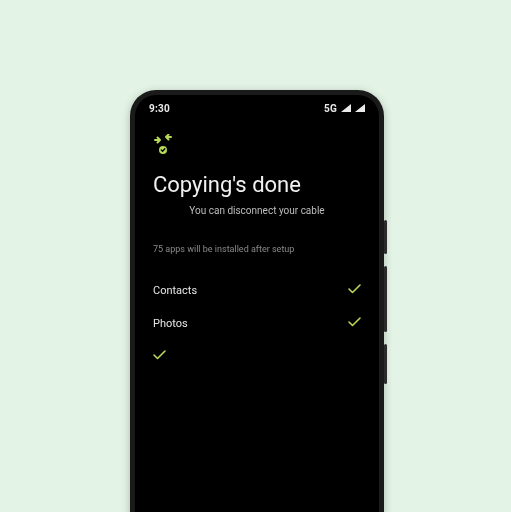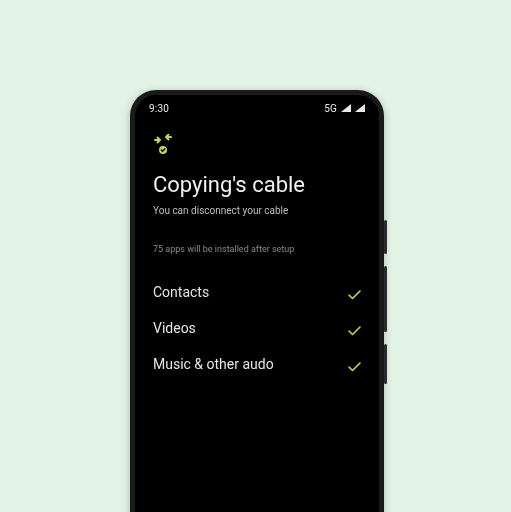--- a/index.html
+++ b/index.html
@@ -33,36 +33,36 @@
       background:#000;
       border-radius:21px;
       overflow:hidden;
       color:#e6e6e6;
       position:relative;
     }
     
     .status {
       display:flex; justify-content:space-between; align-items:center;
       padding:8px 14px 0 14px;
-      font-size:10px; font-weight:400; letter-spacing:.2px;
+      font-size:10px; font-weight:700; letter-spacing:.2px;
       color:#eaeaea;
     }
     .status-right { display:flex; align-items:center; gap:4px; }
     .sig { display:inline-block; }
     
     .content { padding:20px 18px 0 18px; }
     .hero-icon { margin-bottom:12px; }
     .title { font-size:22px; font-weight:400; color:#f1f1f1; margin-bottom:8px; }
-    .subtitle { font-size:10px; color:#bdbdbd; margin-bottom:28px; }
+    .subtitle { font-size:10px; color:#bdbdbd; margin-bottom:28px;text-align:center; }
     .section-head { font-size:12px; color:#eaeaea; margin-bottom:3px; }
     .section-desc { font-size:9px; color:#8a8a8a; margin-bottom:20px; }
     .row {
-      display:flex; justify-content:space-between; align-items:flex-end;
+      display:flex; justify-content:space-between; align-items:flex-start;
       padding:10px 0;
-      font-size:14px;
+      font-size:11px;
       color:#e6e6e6;
     }
     .check svg { display:block; }
   </style>
 </head>
 <body>
 
 <div class="phone">
   <div class="btn-side btn1"></div>
   <div class="btn-side btn2"></div>
@@ -92,43 +92,42 @@
         <svg width="26" height="22" viewBox="0 0 26 22">
           <g stroke="#B7D957" stroke-width="2" stroke-linecap="round" fill="none">
             <path d="M2 6 L7 6 M7 6 L4.5 3.5 M7 6 L4.5 8.5"></path>
             <path d="M18 3 L13 3 M13 3 L15.5 0.5 M13 3 L15.5 5.5"></path>
           </g>
           <circle cx="10" cy="16" r="4" fill="#B7D957"></circle>
           <path d="M8.3 16 L9.6 17.3 L11.9 14.8" stroke="#000" stroke-width="1.3" fill="none" stroke-linecap="round" stroke-linejoin="round"></path>
         </svg>
       </div>
 
-      <div class="title">Copying's cable</div>
+      <div class="title">Copying's done</div>
       <div class="subtitle">You can disconnect your cable</div>
 
       <div class="section-desc">75 apps will be installed after setup</div>
 
       <div class="row">
         <span>Contacts</span>
         <span class="check">
           <svg width="13" height="10" viewBox="0 0 13 10">
               <path d="M1 5 L4.5 8.5 L12 1" stroke="#B7D957" stroke-width="1.6" fill="none" stroke-linecap="round" stroke-linejoin="round"></path>
             </svg>
         </span>
       </div>
       <div class="row">
-        <span>Videos</span>
+        <span>Photos</span>
         <span class="check">
           <svg width="13" height="10" viewBox="0 0 13 10">
               <path d="M1 5 L4.5 8.5 L12 1" stroke="#B7D957" stroke-width="1.6" fill="none" stroke-linecap="round" stroke-linejoin="round"></path>
             </svg>
         </span>
       </div>
       <div class="row">
-        <span>Music &amp; other audo</span>
         <span class="check">
           <svg width="13" height="10" viewBox="0 0 13 10">
               <path d="M1 5 L4.5 8.5 L12 1" stroke="#B7D957" stroke-width="1.6" fill="none" stroke-linecap="round" stroke-linejoin="round"></path>
             </svg>
         </span>
       </div>
 
     </div>
   </div>
 </div>

